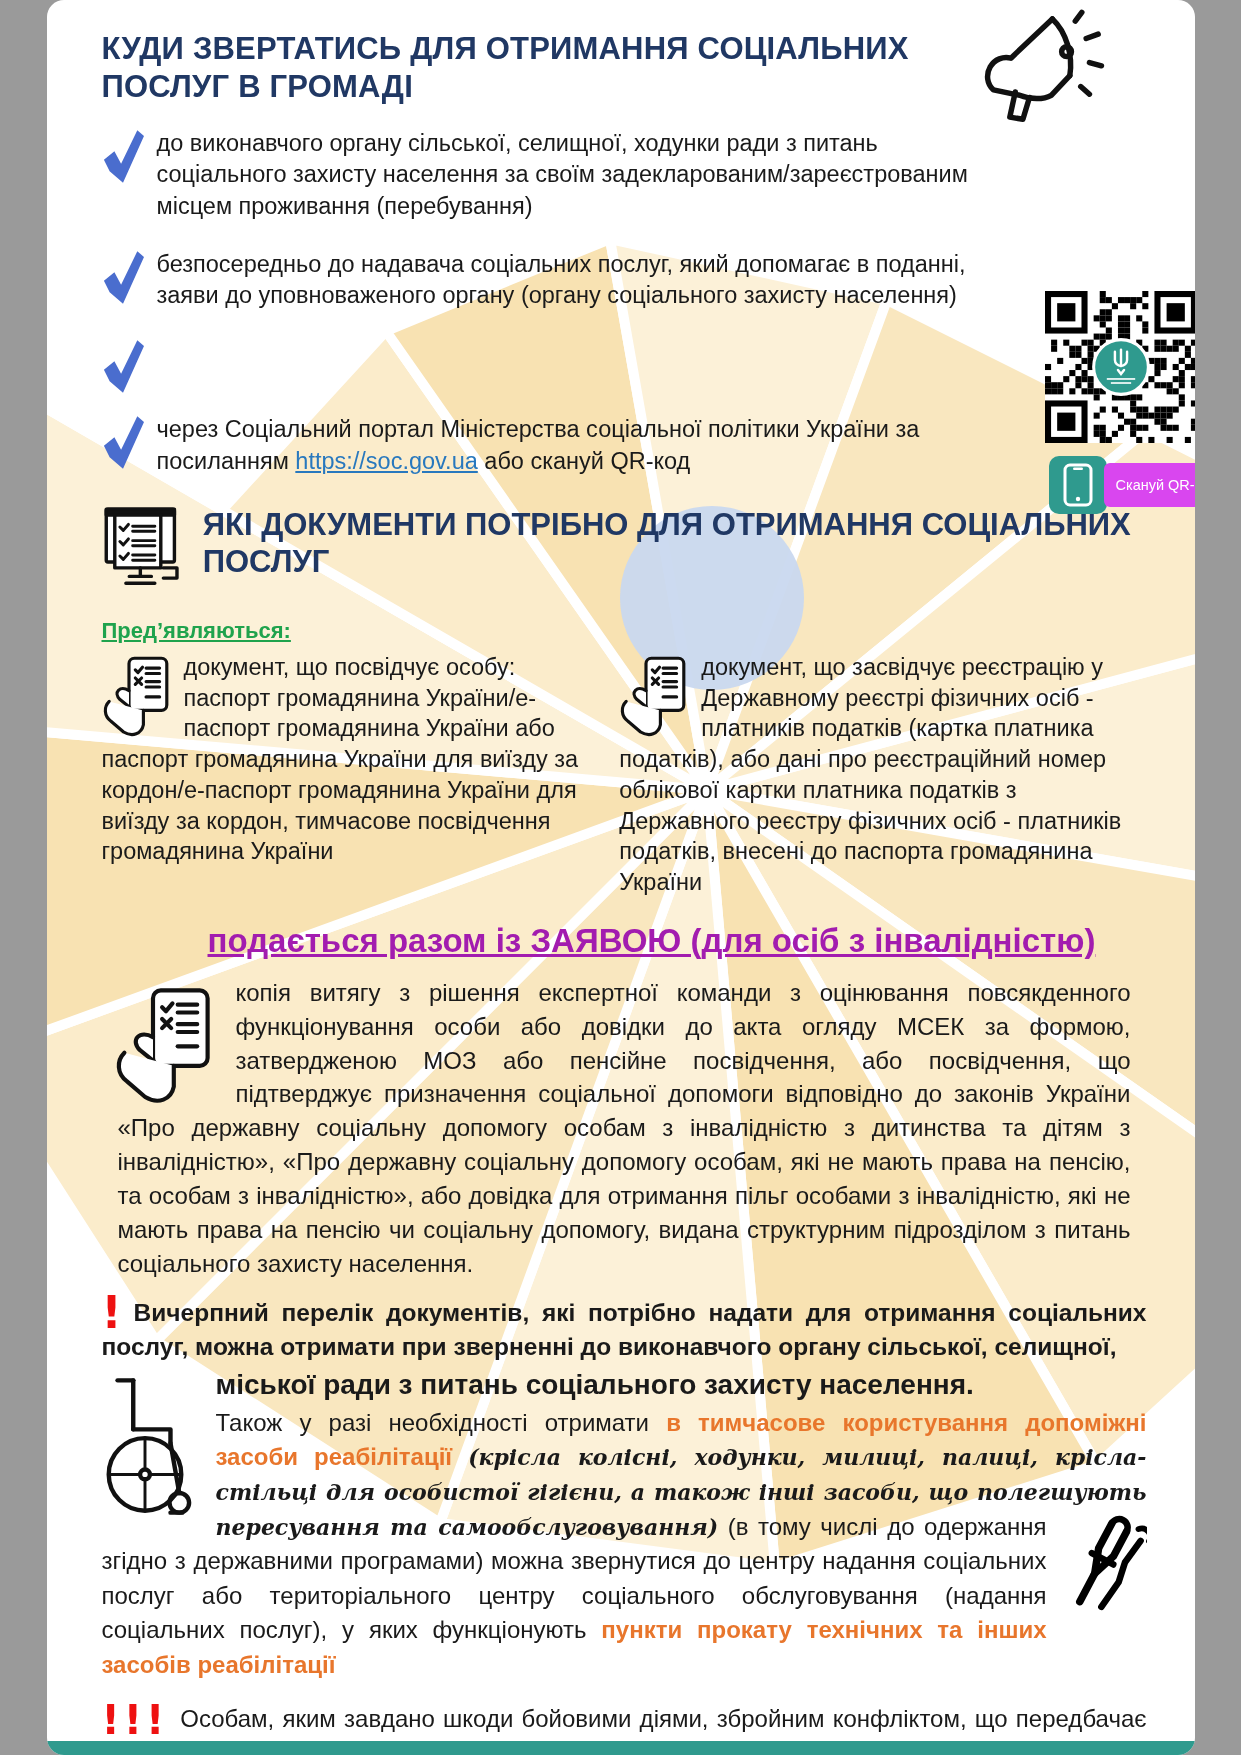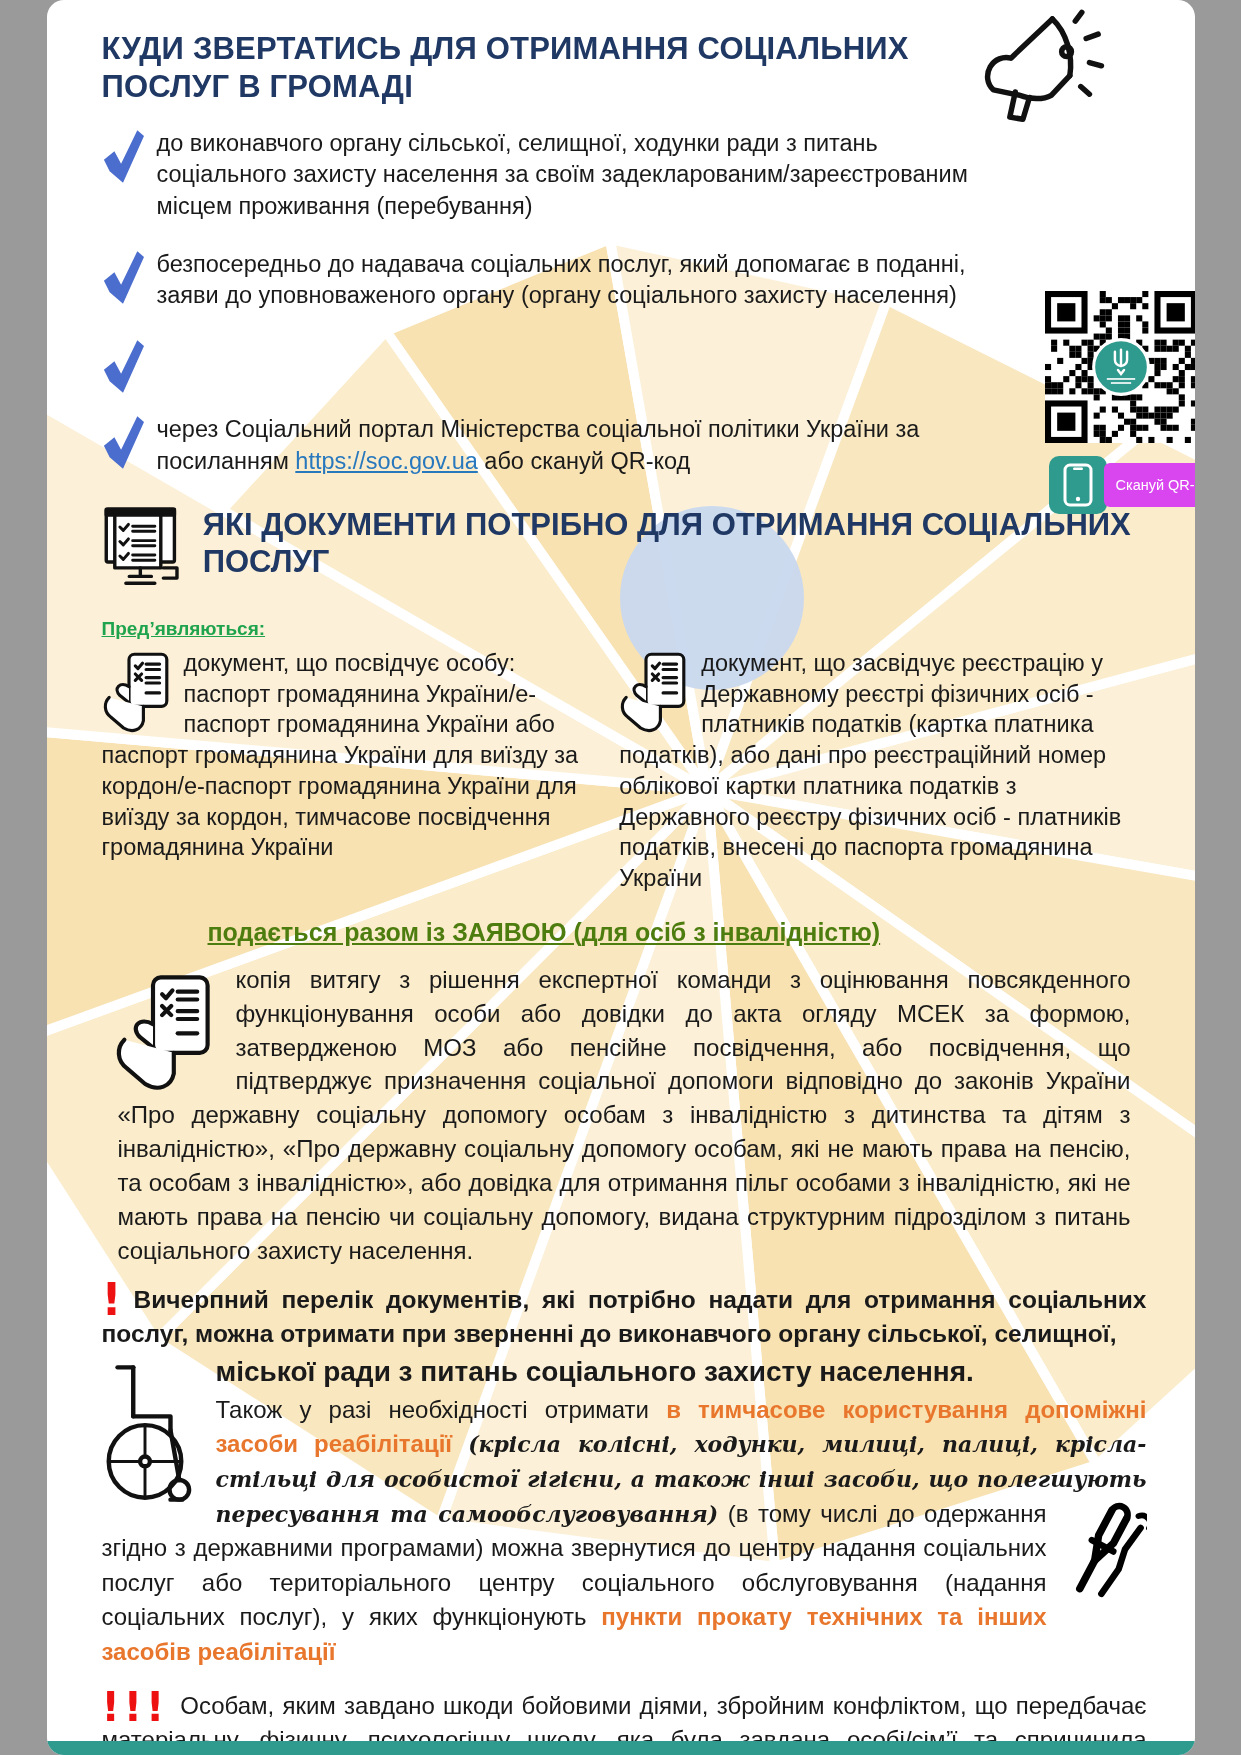--- a/index.html
+++ b/index.html
@@ -27,27 +27,27 @@
   .badge{display:flex;align-items:center;margin-top:9px;}
   .badge-pill{width:9px;height:44px;background:#2f9a8e;border-radius:5px;margin-right:4px;}
   .badge-phone{width:58px;height:58px;background:#2f9a8e;border-radius:10px;display:flex;
                align-items:center;justify-content:center;flex:0 0 auto;}
   .badge-label{background:#d946ef;color:#fff;font-size:14.5px;height:44px;display:flex;
                align-items:center;padding:0 12px;border-radius:6px;margin-left:-3px;white-space:nowrap;}
 
   
   .sec2{display:flex;gap:16px;align-items:flex-start;margin-top:0px;}
   .sec2 h2{color:#203864;font-size:31px;line-height:1.2;font-weight:bold;margin:8px 0 0;max-width:980px;}
-  .presented{color:#1fa34d;font-size:19px;font-weight:bold;text-decoration:underline;margin:16px 0 8px;}
+  .presented{color:#1fa34d;font-size:22px;font-weight:bold;text-decoration:underline;margin:16px 0 8px;}
   .cols{display:flex;gap:20px;}
   .col{font-size:23.5px;line-height:1.31;}
   .col-left{width:505px;}
   .col-right{width:535px;}
   .hand-ico{float:left;margin:2px 10px 2px 0;}
-  .app-head{color:#4d7c0f;font-size:25px;font-weight:bold;text-decoration:underline;margin:24px 0 6px 106px;}
+  .app-head{color:#a21caf;font-size:33px;font-weight:bold;text-decoration:underline;margin:24px 0 6px 106px;}
   .app-body{font-size:24px;line-height:1.41;text-align:justify;margin:16px;}
   .hand-big{float:left;margin:8px 18px 4px -4px;}
 
   
   .note1{font-weight:bold;font-size:24.5px;line-height:1.37;text-align:justify;margin:16px 0 0;}
   .mark{color:#ee1111;font-weight:bold;font-size:44px;line-height:0;vertical-align:-7px;
         margin-right:12px;font-family:"DejaVu Sans",sans-serif;}
   .mark3{letter-spacing:4px;font-size:40px;}
   .block2{margin-top:2px;}
   .wheel-ico{float:left;margin:6px 22px 2px -6px;}

